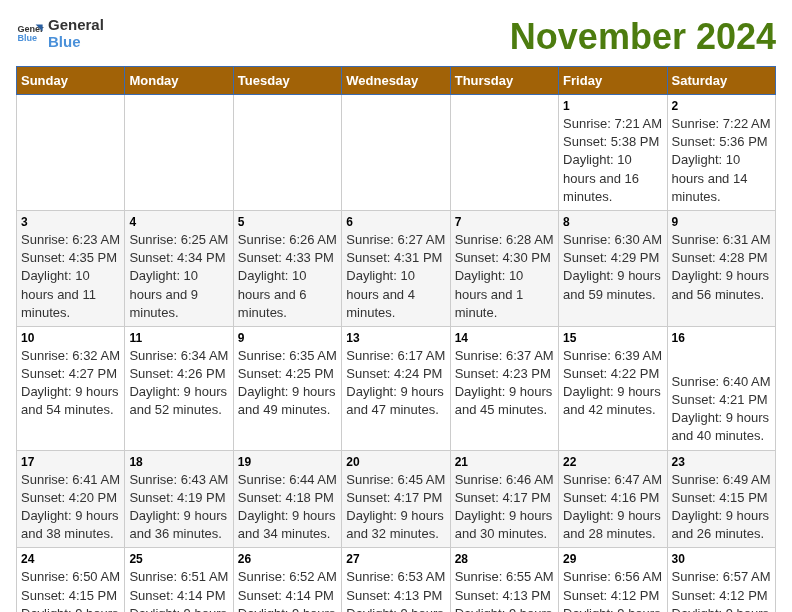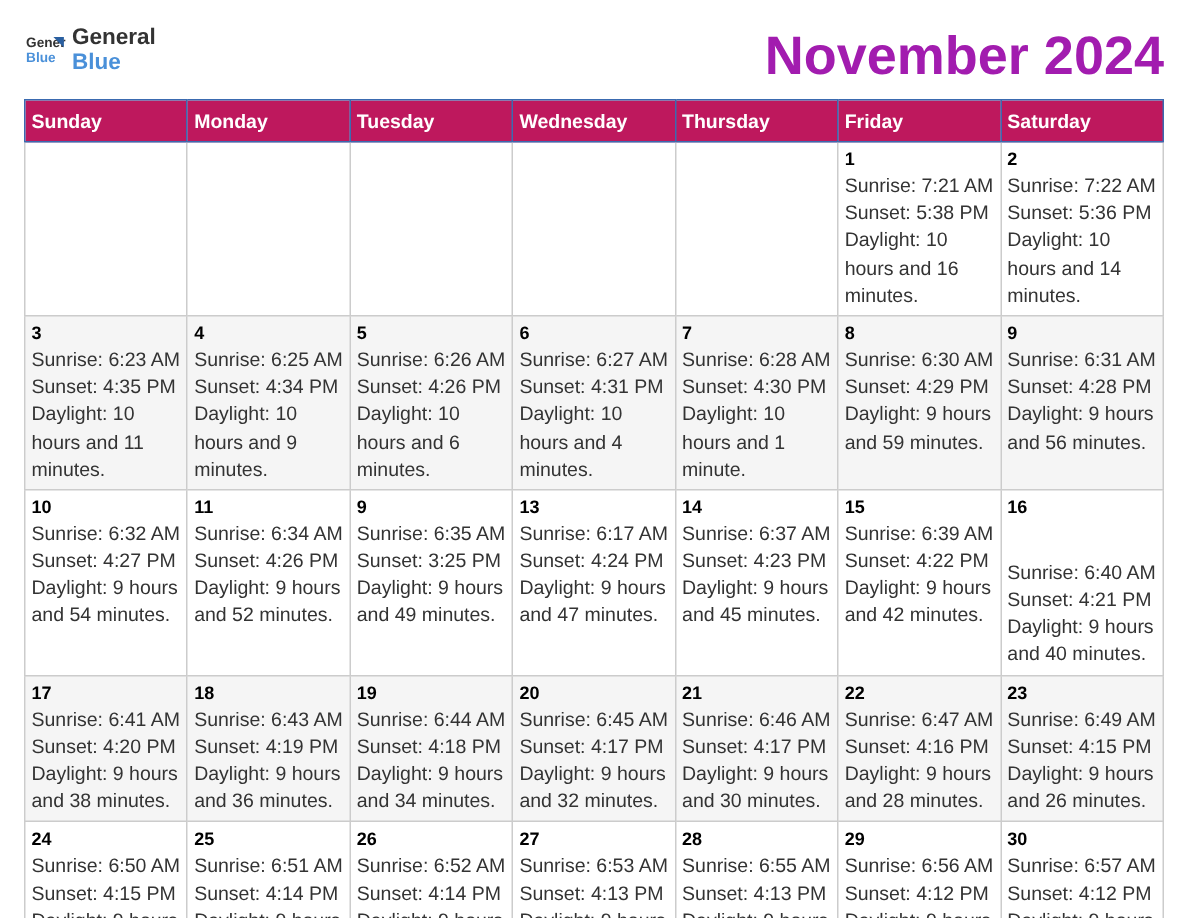--- a/index.html
+++ b/index.html
@@ -24,33 +24,33 @@
     .logo-icon {
       width: 28px;
       height: 28px;
     }
     .title-section {
       text-align: right;
     }
     .month-title {
       font-size: 36px;
       font-weight: bold;
-      color: #a21caf;
+      color: #4d7c0f;
     }
     .location {
       font-size: 16px;
       color: #555;
     }
     .calendar-table {
       width: 100%;
       border-collapse: collapse;
       font-size: 11px;
     }
     .calendar-table th {
-      background: #be185d;
+      background: #a16207;
       color: #fff;
       padding: 6px 4px;
       text-align: left;
       font-size: 13px;
       font-weight: bold;
       border: 1px solid #3a6ab0;
     }
     .calendar-table td {
       border: 1px solid #ccc;
       vertical-align: top;
@@ -138,21 +138,21 @@
         </td>
         <td>
           <div class="day-number">4</div>
           <div class="day-info" style="white-space: pre-line;">Sunrise: 6:25 AM
 Sunset: 4:34 PM
 Daylight: 10 hours and 9 minutes.</div>
         </td>
         <td>
           <div class="day-number">5</div>
           <div class="day-info" style="white-space: pre-line;">Sunrise: 6:26 AM
-Sunset: 4:26 PM
+Sunset: 4:33 PM
 Daylight: 10 hours and 6 minutes.</div>
         </td>
         <td>
           <div class="day-number">6</div>
           <div class="day-info" style="white-space: pre-line;">Sunrise: 6:27 AM
 Sunset: 4:31 PM
 Daylight: 10 hours and 4 minutes.</div>
         </td>
         <td>
           <div class="day-number">7</div>
@@ -182,21 +182,21 @@
         </td>
         <td>
           <div class="day-number">11</div>
           <div class="day-info" style="white-space: pre-line;">Sunrise: 6:34 AM
 Sunset: 4:26 PM
 Daylight: 9 hours and 52 minutes.</div>
         </td>
         <td>
           <div class="day-number">9</div>
           <div class="day-info" style="white-space: pre-line;">Sunrise: 6:35 AM
-Sunset: 3:25 PM
+Sunset: 4:25 PM
 Daylight: 9 hours and 49 minutes.</div>
         </td>
         <td>
           <div class="day-number">13</div>
           <div class="day-info" style="white-space: pre-line;">Sunrise: 6:17 AM
 Sunset: 4:24 PM
 Daylight: 9 hours and 47 minutes.</div>
         </td>
         <td>
           <div class="day-number">14</div>

